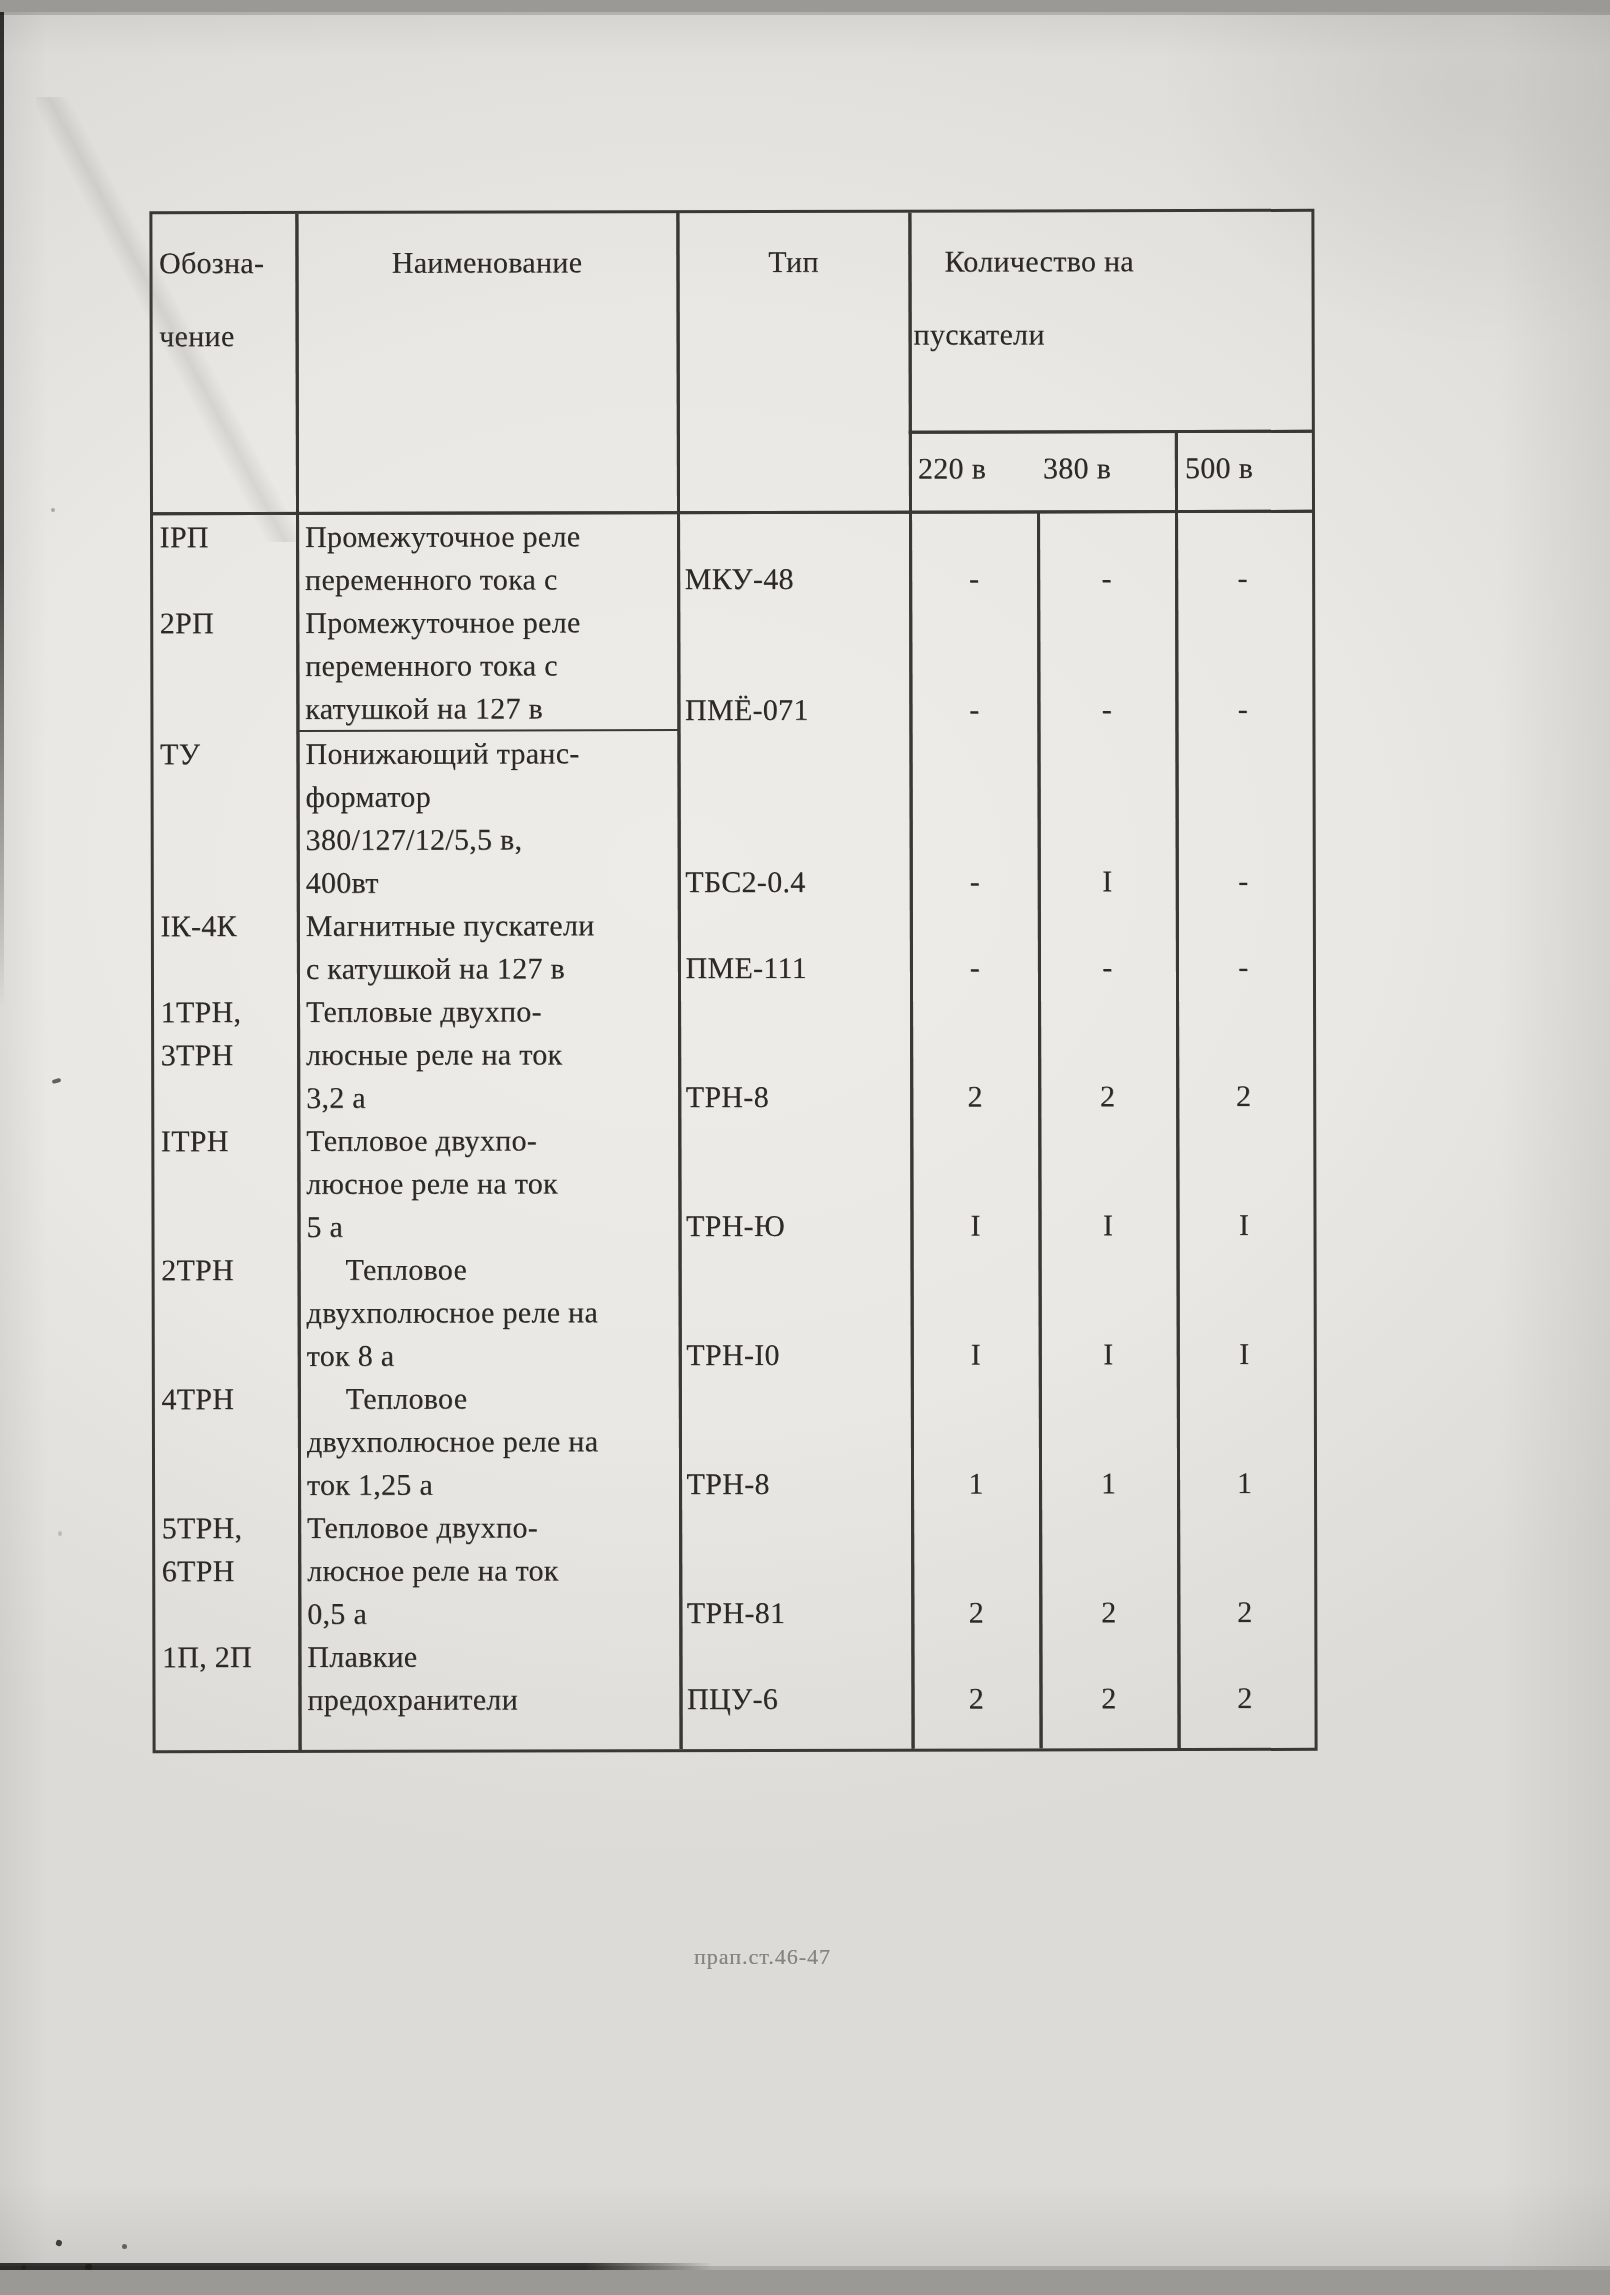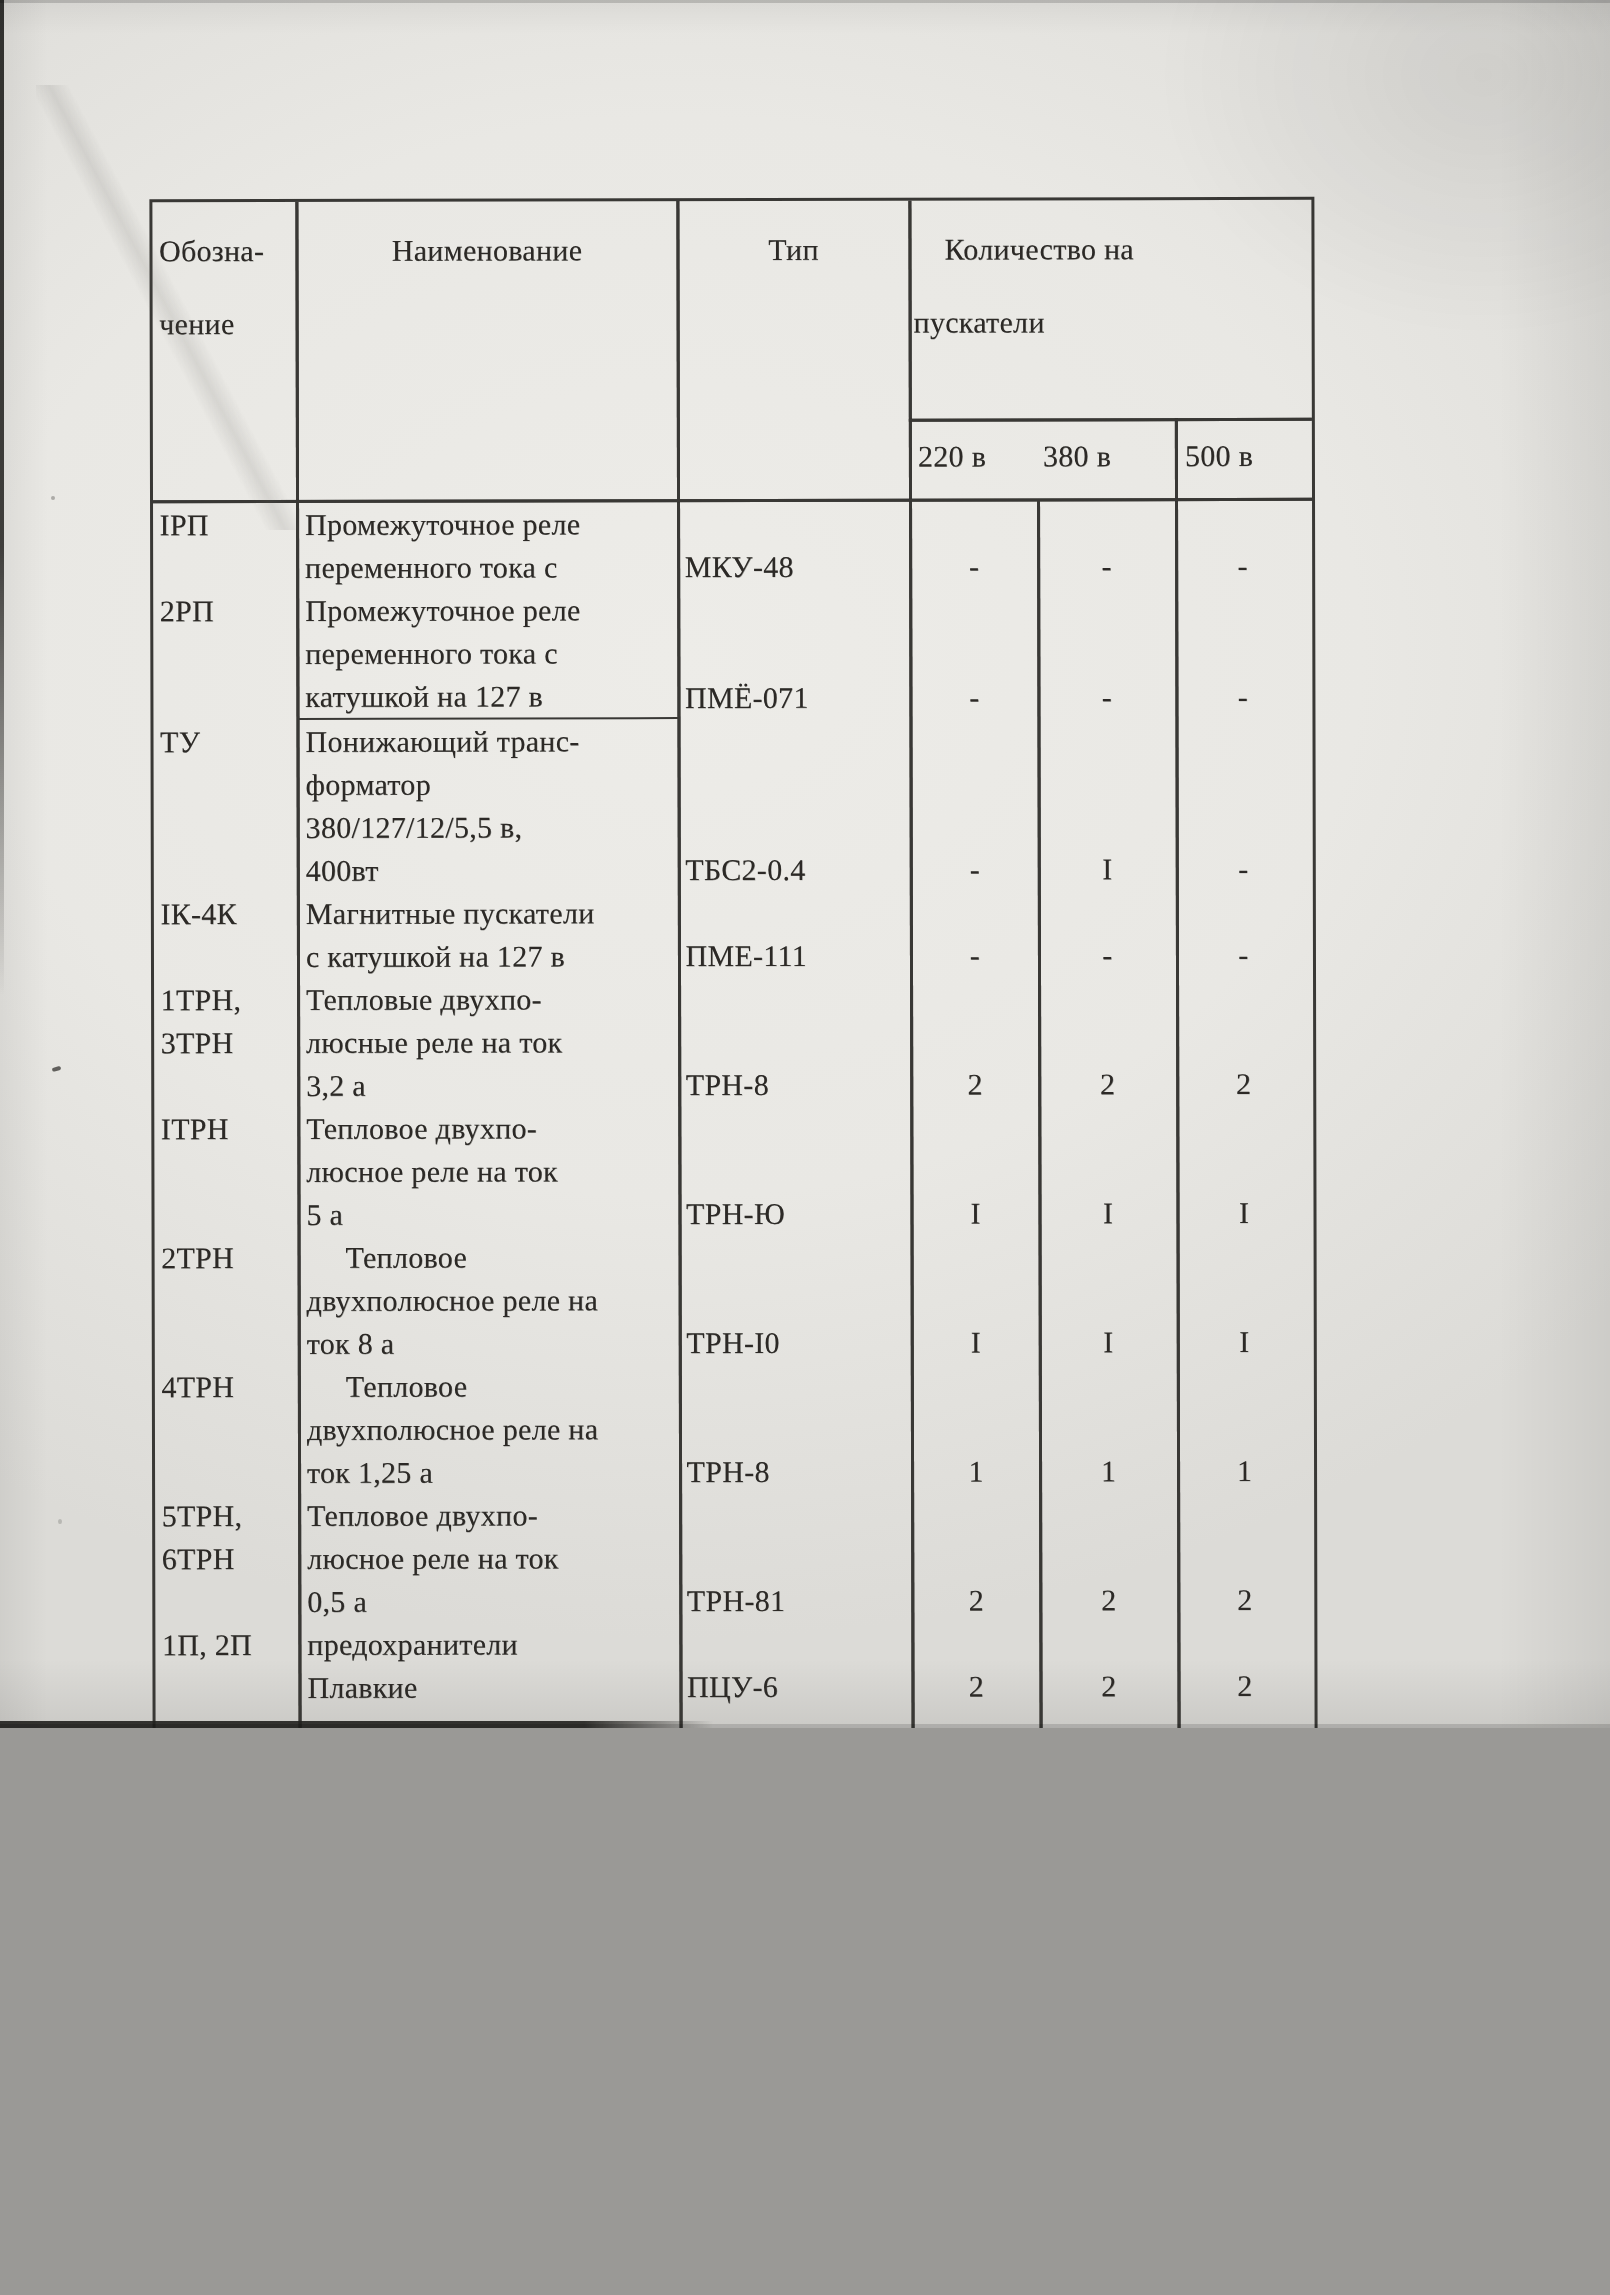--- a/index.html
+++ b/index.html
@@ -5,22 +5,22 @@
   :root{
     --paper:#e9e8e4;
     --paper-dark:#dcdbd7;
     --ink:#2e2c29;
     --line:#3b3a37;
     --footer-ink:#85847f;
   }
   html,body{margin:0;padding:0;background:#9a9996;}
   .page{
     position:relative;
-    width:1611px;height:1728px;
-    margin:0 auto;
+    width:1611px;height:2258px;
+    margin:12px auto;
     overflow:hidden;
     font-family:"Liberation Serif","DejaVu Serif",serif;
     color:var(--ink);
     background:
       linear-gradient(90deg, rgba(0,0,0,0.06) 0%, rgba(0,0,0,0) 3%, rgba(0,0,0,0) 93%, rgba(0,0,0,0.07) 100%),
       linear-gradient(180deg, rgba(0,0,0,0.05) 0%, rgba(0,0,0,0) 2%, rgba(0,0,0,0) 96%, rgba(0,0,0,0.08) 100%),
       radial-gradient(ellipse 1244px 982px at 42% 38%, #edece8 0%, var(--paper) 55%, var(--paper-dark) 100%);
   }
   .scan-layer{position:absolute;inset:0;filter:blur(0.2px) contrast(1.03);}
 
@@ -207,21 +207,21 @@
     <div class="cell cell-designation"><div>5ТРН,</div><div>6ТРН</div></div>
     <div class="cell cell-name"><div>Тепловое двухпо-</div><div>люсное реле на ток</div><div>0,5 а</div></div>
     <div class="cell cell-type">ТРН-81</div>
     <div class="cell cell-q cell-q220">2</div>
     <div class="cell cell-q cell-q380">2</div>
     <div class="cell cell-q cell-q500">2</div>
   </div>
 
   <div class="body-row">
     <div class="cell cell-designation"><div>1П, 2П</div></div>
-    <div class="cell cell-name"><div>предохранители</div><div>Плавкие</div></div>
+    <div class="cell cell-name"><div>Плавкие</div><div>предохранители</div></div>
     <div class="cell cell-type">ПЦУ-6</div>
     <div class="cell cell-q cell-q220">2</div>
     <div class="cell cell-q cell-q380">2</div>
     <div class="cell cell-q cell-q500">2</div>
   </div>
 </div>
     </div>
 
     <div class="footer">прап.ст.46-47</div>
   </div>

